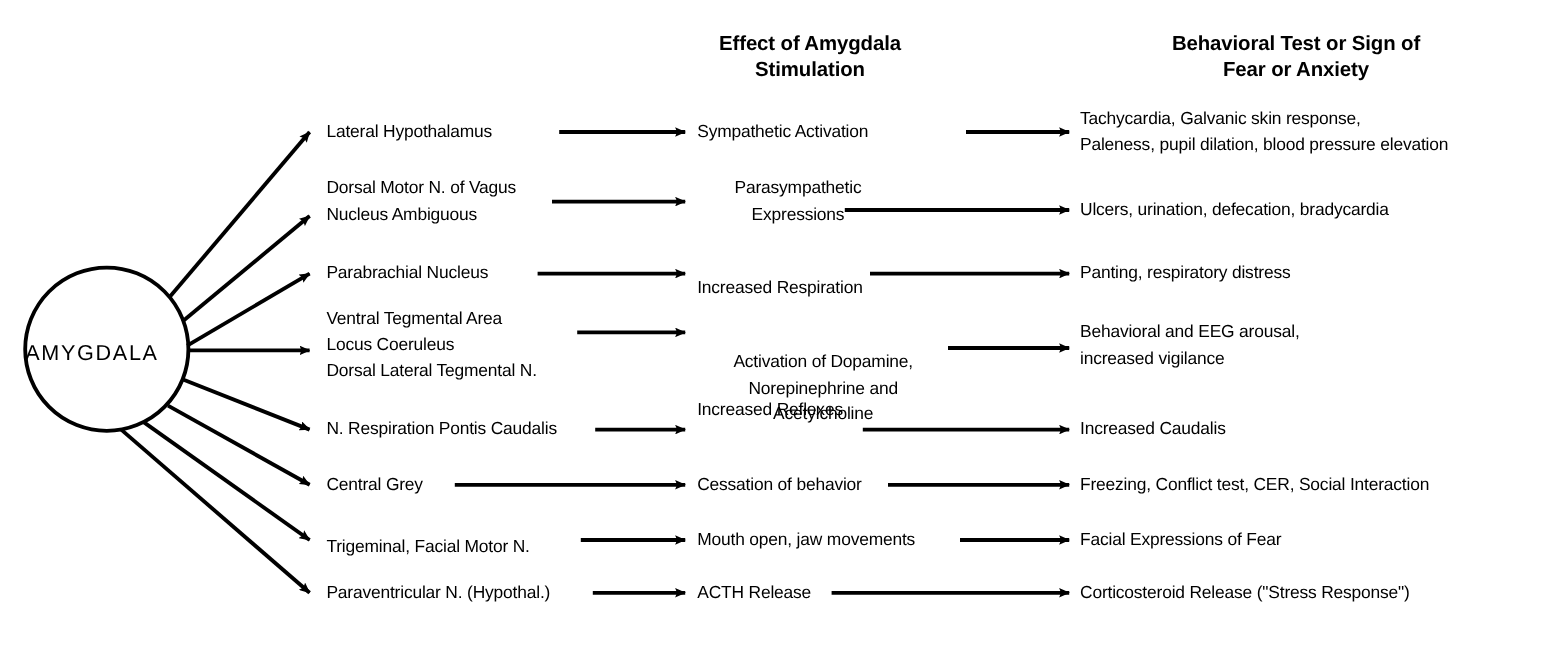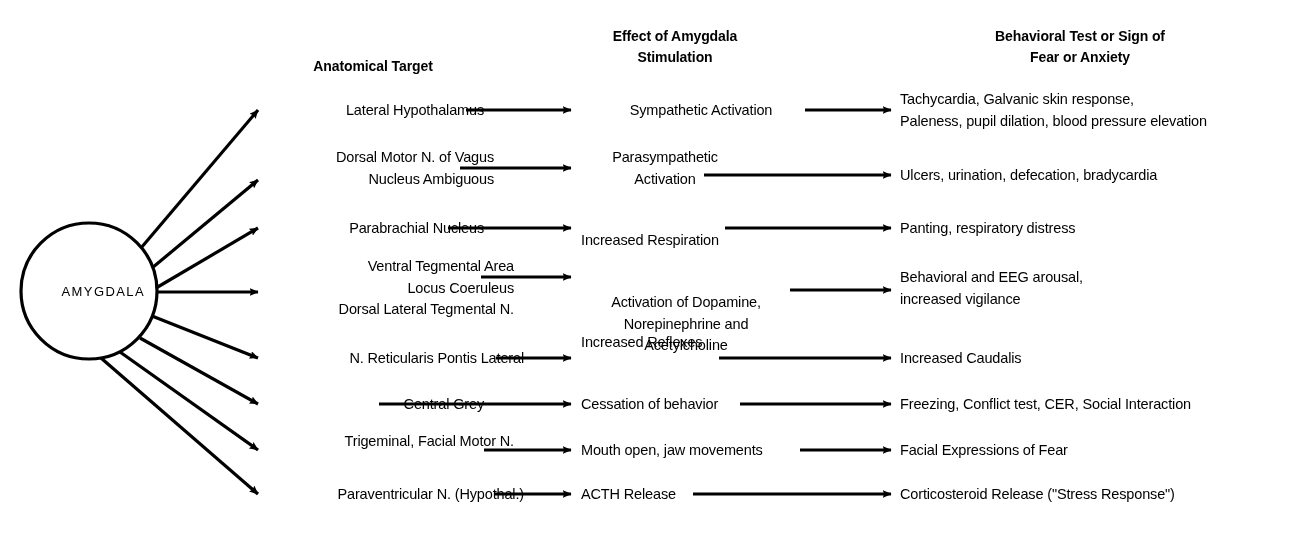--- a/index.html
+++ b/index.html
@@ -21,49 +21,49 @@
   #svg-layer {
     position: absolute;
     left: 0;
     top: 0;
     width: 1295px;
     height: 547px;
   }
   .col-header {
     position: absolute;
     font-weight: bold;
-    font-size: 14px;
+    font-size: 17px;
     line-height: 21px;
     text-align: center;
     letter-spacing: -0.1px;
     white-space: pre-line;
   }
   #header-anatomical { left: 248px; top: 56px; width: 250px; }
   #header-effect     { left: 560px; top: 26px; width: 230px; }
   #header-behavioral { left: 880px; top: 26px; width: 400px; }
 
   .node-label {
     position: absolute;
     font-size: 14.5px;
     line-height: 21.5px;
     letter-spacing: -0.15px;
     white-space: pre-line;
   }
-  .c1 { text-align: right; margin-left: 12px; }
+  .c1 { text-align: left; }
   .c2 { text-align: left; }
   .c3 { text-align: left; }
   .c2.center { text-align: center; }
 
   .amygdala-label {
     position: absolute;
-    font-size: 13px;
+    font-size: 18px;
     letter-spacing: 1.4px;
-    text-align: right;
+    text-align: left;
     width: 136px;
-    left: 9px;
+    left: 21px;
     top: 284px;
   }
 </style>
 </head>
 <body>
 
 <div id="figure">
 
   <svg id="svg-layer" viewBox="0 0 1295 547">
     <defs>
@@ -103,59 +103,58 @@
       <line x1="790" y1="290" x2="891" y2="290"></line>
       <line x1="719" y1="358" x2="891" y2="358"></line>
       <line x1="740" y1="404" x2="891" y2="404"></line>
       <line x1="800" y1="450" x2="891" y2="450"></line>
       <line x1="693" y1="494" x2="891" y2="494"></line>
     </g>
   </svg>
 
   <div class="amygdala-label">AMYGDALA</div>
 
-  <div class="col-header" id="header-anatomical">Anatomical Target</div>
   <div class="col-header" id="header-effect">Effect of Amygdala
 Stimulation</div>
   <div class="col-header" id="header-behavioral">Behavioral Test or Sign of
 Fear or Anxiety</div>
 
   <div class="node-label c1" style="left:272px; top:100px; width:200px;">Lateral Hypothalamus</div>
-  <div class="node-label c2" style="left:581px; top:100px; width:240px;text-align:center;">Sympathetic Activation</div>
+  <div class="node-label c2" style="left:581px; top:100px; width:240px;">Sympathetic Activation</div>
   <div class="node-label c3" style="left:900px; top:89px; width:400px;">Tachycardia, Galvanic skin response,
 Paleness, pupil dilation, blood pressure elevation</div>
 
   <div class="node-label c1" style="left:272px; top:147px; width:210px;">Dorsal Motor N. of Vagus
 Nucleus Ambiguous</div>
   <div class="node-label c2 center" style="left:575px; top:147px; width:180px;">Parasympathetic
-Activation</div>
+Expressions</div>
   <div class="node-label c3" style="left:900px; top:165px; width:380px;">Ulcers, urination, defecation, bradycardia</div>
 
   <div class="node-label c1" style="left:272px; top:218px; width:200px;">Parabrachial Nucleus</div>
   <div class="node-label c2" style="left:581px; top:206px; width:240px;margin-top:24px;">Increased Respiration</div>
   <div class="node-label c3" style="left:900px; top:218px; width:380px;">Panting, respiratory distress</div>
 
   <div class="node-label c1" style="left:272px; top:256px; width:230px;">Ventral Tegmental Area
 Locus Coeruleus
 Dorsal Lateral Tegmental N.</div>
   <div class="node-label c2 center" style="left:575px; top:256px; width:222px;margin-top:36px;">Activation of Dopamine,
 Norepinephrine and
 Acetylcholine</div>
   <div class="node-label c3" style="left:900px; top:267px; width:380px;">Behavioral and EEG arousal,
 increased vigilance</div>
 
-  <div class="node-label c1" style="left:272px; top:348px; width:240px;">N. Reticularis Pontis Lateral</div>
+  <div class="node-label c1" style="left:272px; top:348px; width:240px;">N. Respiration Pontis Caudalis</div>
   <div class="node-label c2" style="left:581px; top:332px; width:240px;">Increased Reflexes</div>
   <div class="node-label c3" style="left:900px; top:348px; width:380px;">Increased Caudalis</div>
 
   <div class="node-label c1" style="left:272px; top:394px; width:200px;">Central Grey</div>
   <div class="node-label c2" style="left:581px; top:394px; width:240px;">Cessation of behavior</div>
   <div class="node-label c3" style="left:900px; top:394px; width:400px;">Freezing, Conflict test, CER, Social Interaction</div>
 
-  <div class="node-label c1" style="left:272px; top:431px; width:230px;">Trigeminal, Facial Motor N.</div>
+  <div class="node-label c1" style="left:272px; top:446px; width:230px;">Trigeminal, Facial Motor N.</div>
   <div class="node-label c3" style="left:900px; top:440px; width:380px;">Facial Expressions of Fear</div>
   <div class="node-label c2" style="left:581px; top:440px; width:260px;">Mouth open, jaw movements</div>
 
   <div class="node-label c1" style="left:272px; top:484px; width:240px;">Paraventricular N. (Hypothal.)</div>
   <div class="node-label c2" style="left:581px; top:484px; width:240px;">ACTH Release</div>
   <div class="node-label c3" style="left:900px; top:484px; width:400px;">Corticosteroid Release ("Stress Response")</div>
 
 </div>
 
 </body></html>

